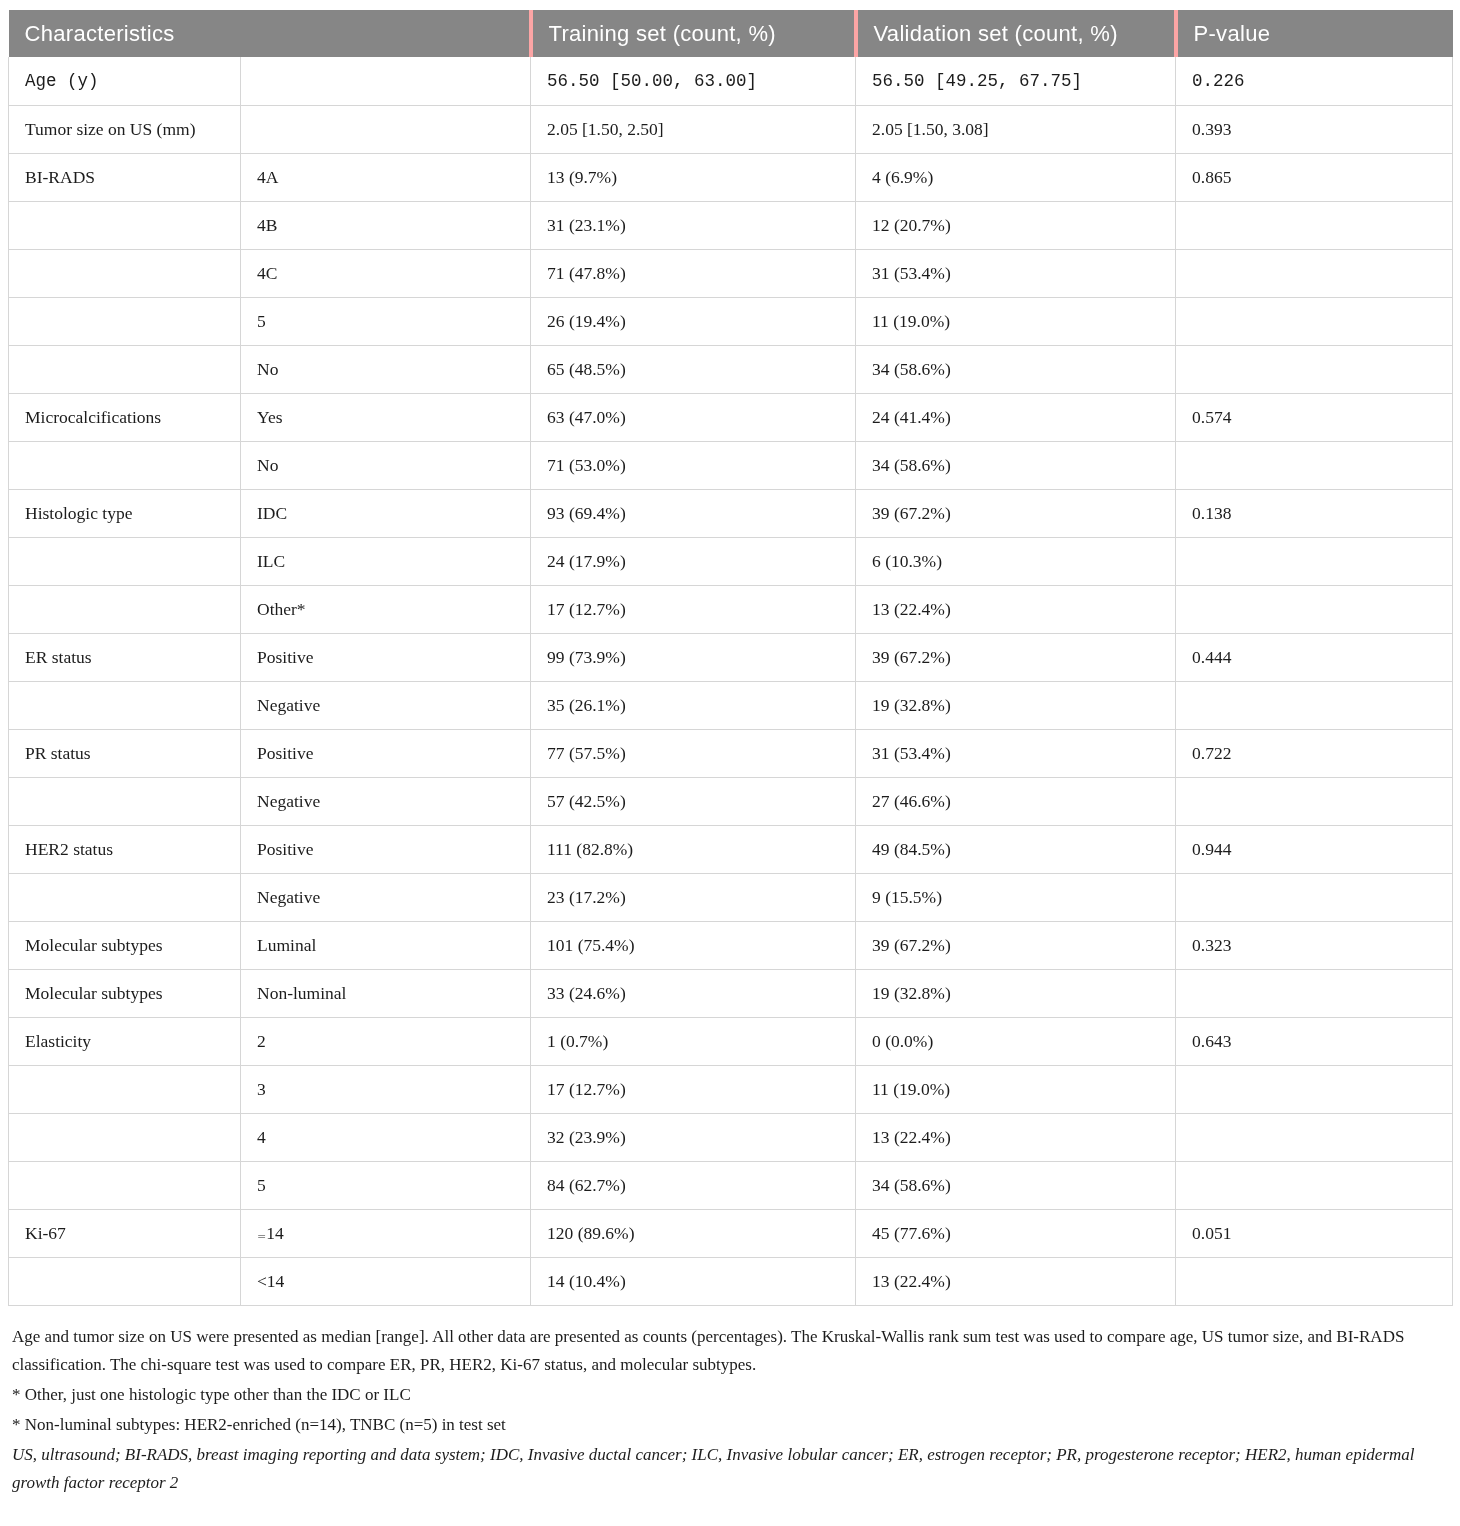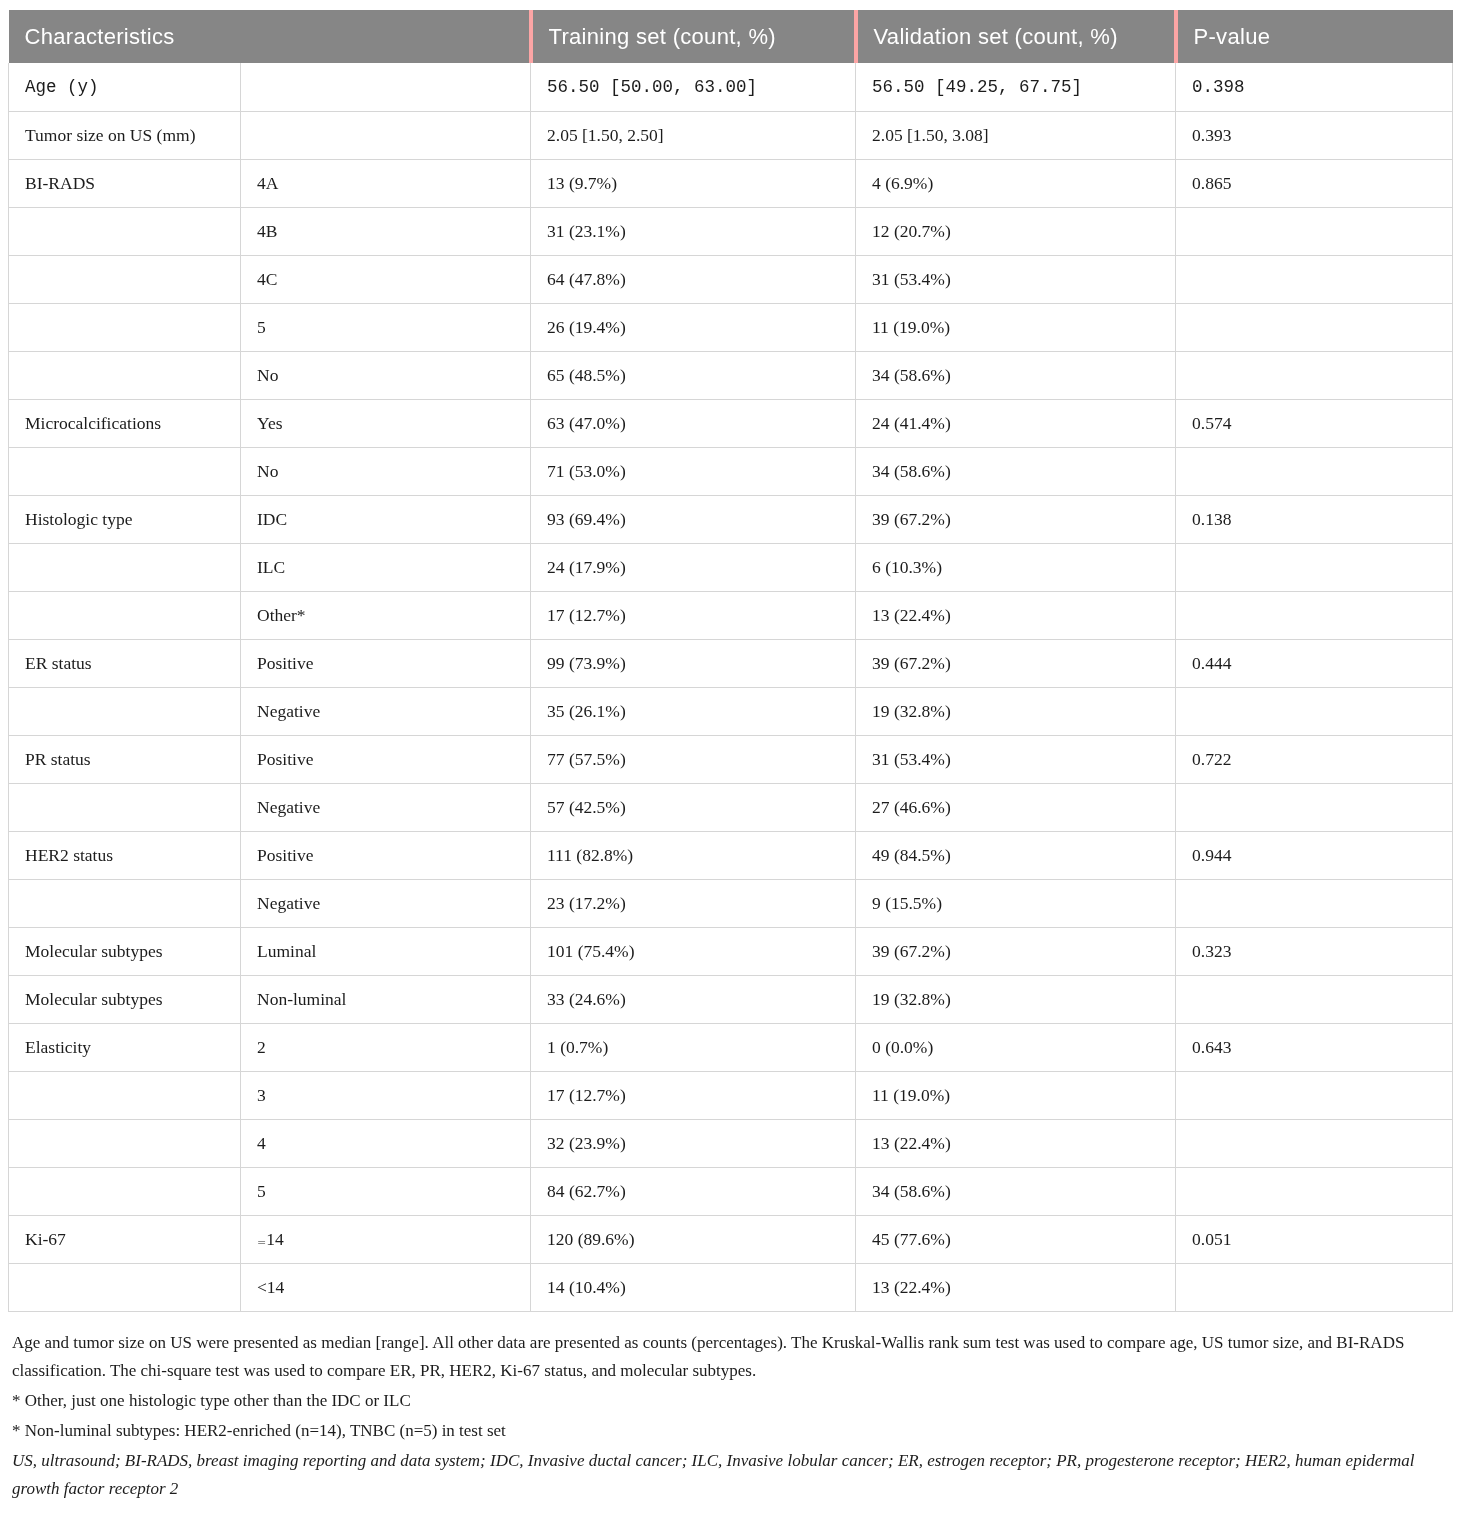--- a/index.html
+++ b/index.html
@@ -23,21 +23,21 @@
   }
   table.char-table thead th {
     background: #868686;
     color: #ffffff;
     font-family: "Liberation Sans", sans-serif;
     font-size: 22px;
     font-weight: 400;
     letter-spacing: 0.3px;
     text-align: left;
     vertical-align: middle;
-    height: 53px;
+    height: 47px;
     padding: 0 8px 0 16px;
     border: none;
   }
   table.char-table thead th + th {
     border-left: 4px solid #fca5a5;
   }
   table.char-table tbody td {
     font-family: "Liberation Serif", "DejaVu Serif", serif;
     font-size: 17.5px;
     color: #1c1c1c;
@@ -90,21 +90,21 @@
         <th>P-value</th>
       </tr>
     </thead>
     <tbody>
 
     <tr>
           <td>Age (y)</td>
           <td></td>
           <td>56.50 [50.00, 63.00]</td>
           <td>56.50 [49.25, 67.75]</td>
-          <td>0.398</td>
+          <td>0.226</td>
         </tr>
         <tr>
           <td>Tumor size on US (mm)</td>
           <td></td>
           <td>2.05 [1.50, 2.50]</td>
           <td>2.05 [1.50, 3.08]</td>
           <td>0.393</td>
         </tr>
         <tr>
           <td>BI-RADS</td>
@@ -116,21 +116,21 @@
         <tr>
           <td></td>
           <td>4B</td>
           <td>31 (23.1%)</td>
           <td>12 (20.7%)</td>
           <td></td>
         </tr>
         <tr>
           <td></td>
           <td>4C</td>
-          <td>64 (47.8%)</td>
+          <td>71 (47.8%)</td>
           <td>31 (53.4%)</td>
           <td></td>
         </tr>
         <tr>
           <td></td>
           <td>5</td>
           <td>26 (19.4%)</td>
           <td>11 (19.0%)</td>
           <td></td>
         </tr>

